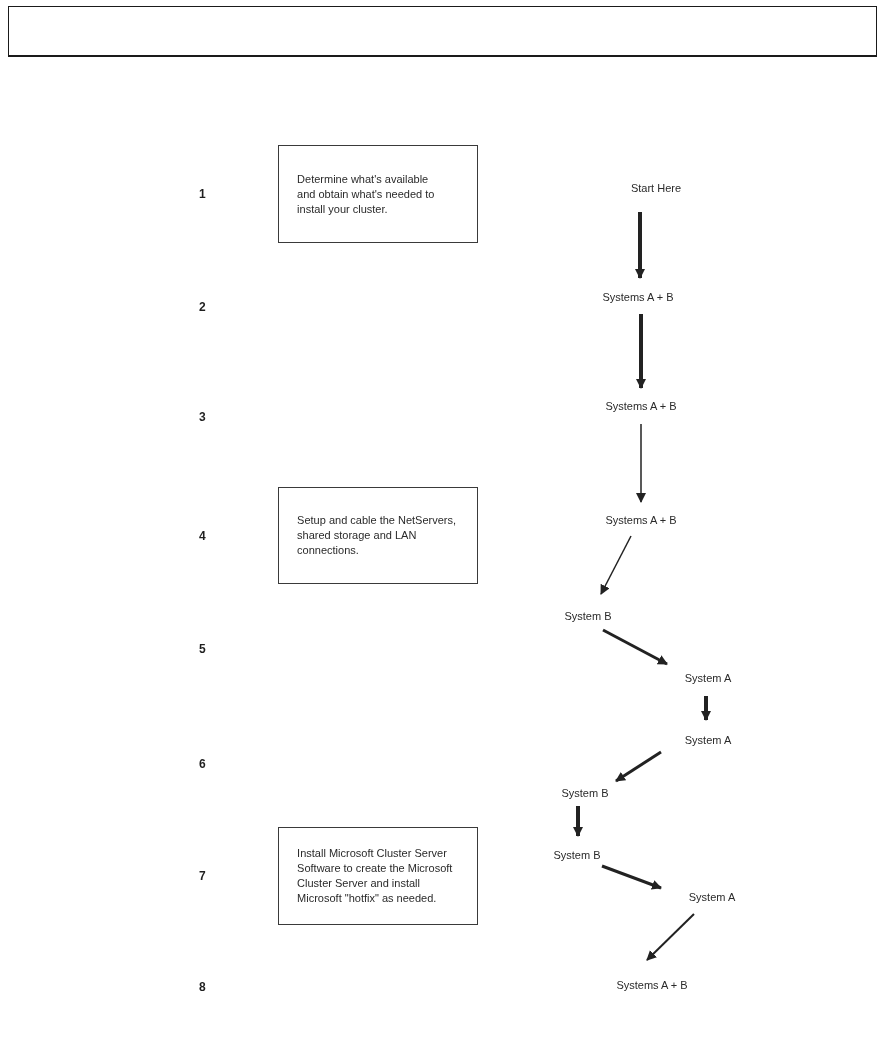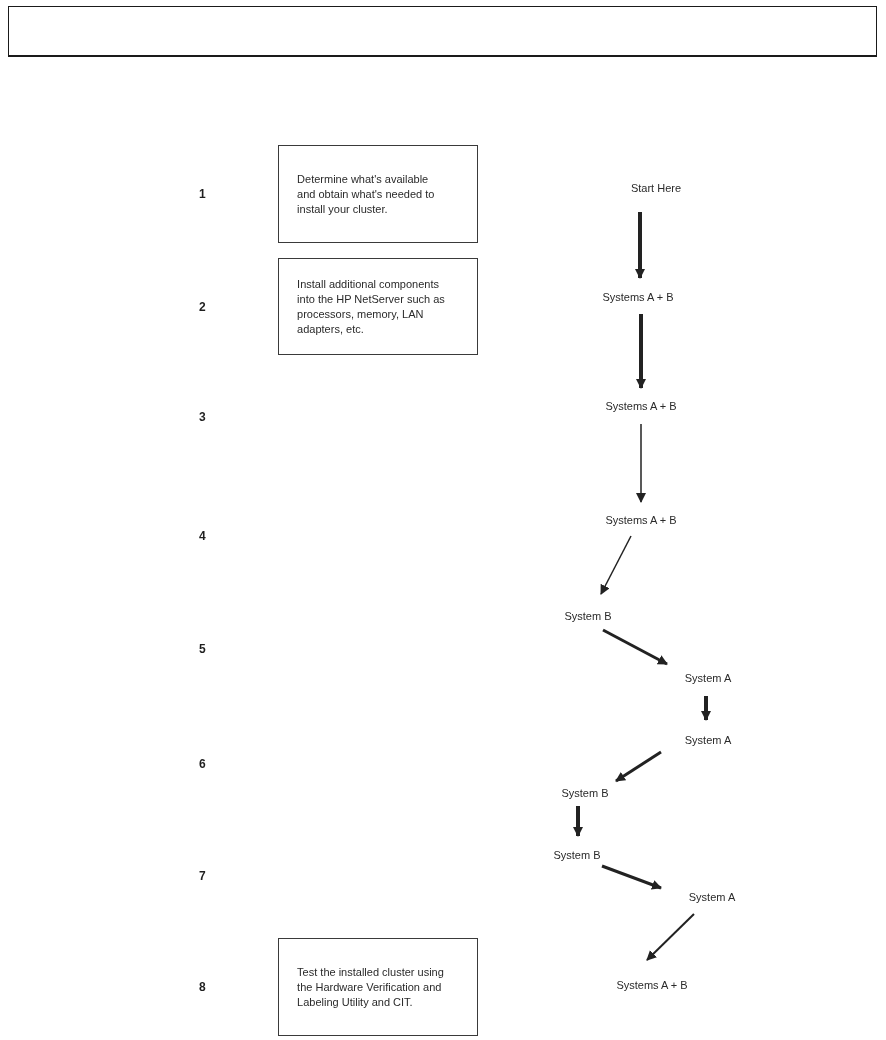--- a/index.html
+++ b/index.html
@@ -92,49 +92,49 @@
       <div class="step-row" style="top: 145px; height: 98px;">
         <div class="step-number">1</div>
         <div class="step-box">
           <div class="step-text">Determine what's available
 and obtain what's needed to
 install your cluster.</div>
         </div>
       </div>
       <div class="step-row" style="top: 258px; height: 97px;">
         <div class="step-number">2</div>
-        <div class="step-box">
-          <div class="step-text">Install additional components
-into the HP NetServer such as
-processors, memory, LAN
-adapters, etc.</div>
-        </div>
       </div>
       <div class="step-row" style="top: 368px; height: 97px;">
         <div class="step-number">3</div>
       </div>
       <div class="step-row" style="top: 487px; height: 97px;">
         <div class="step-number">4</div>
+        <div class="step-box">
+          <div class="step-text">Setup and cable the NetServers,
+shared storage and LAN
+connections.</div>
+        </div>
       </div>
       <div class="step-row" style="top: 600px; height: 98px;">
         <div class="step-number">5</div>
       </div>
       <div class="step-row" style="top: 716px; height: 96px;">
         <div class="step-number">6</div>
       </div>
       <div class="step-row" style="top: 827px; height: 98px;">
         <div class="step-number">7</div>
+        <div class="step-box">
+          <div class="step-text">Install Microsoft Cluster Server
+Software to create the Microsoft
+Cluster Server and install
+Microsoft "hotfix" as needed.</div>
+        </div>
       </div>
       <div class="step-row" style="top: 938px; height: 98px;">
         <div class="step-number">8</div>
-        <div class="step-box">
-          <div class="step-text">Test the installed cluster using
-the Hardware Verification and
-Labeling Utility and CIT.</div>
-        </div>
       </div>
     </div>
 
   <svg id="arrow-layer" width="886" height="1040" viewBox="0 0 886 1040" xmlns="http://www.w3.org/2000/svg">
     <defs>
       <marker id="arrowhead" markerWidth="14" markerHeight="12" refX="9" refY="5" orient="auto" markerUnits="userSpaceOnUse">
         <path d="M0,0 L10,5 L0,10 Z" fill="#222222"></path>
       </marker>
     </defs>
   <line x1="640" y1="212" x2="640" y2="278" stroke="#222222" stroke-width="4" marker-end="url(#arrowhead)"></line>

